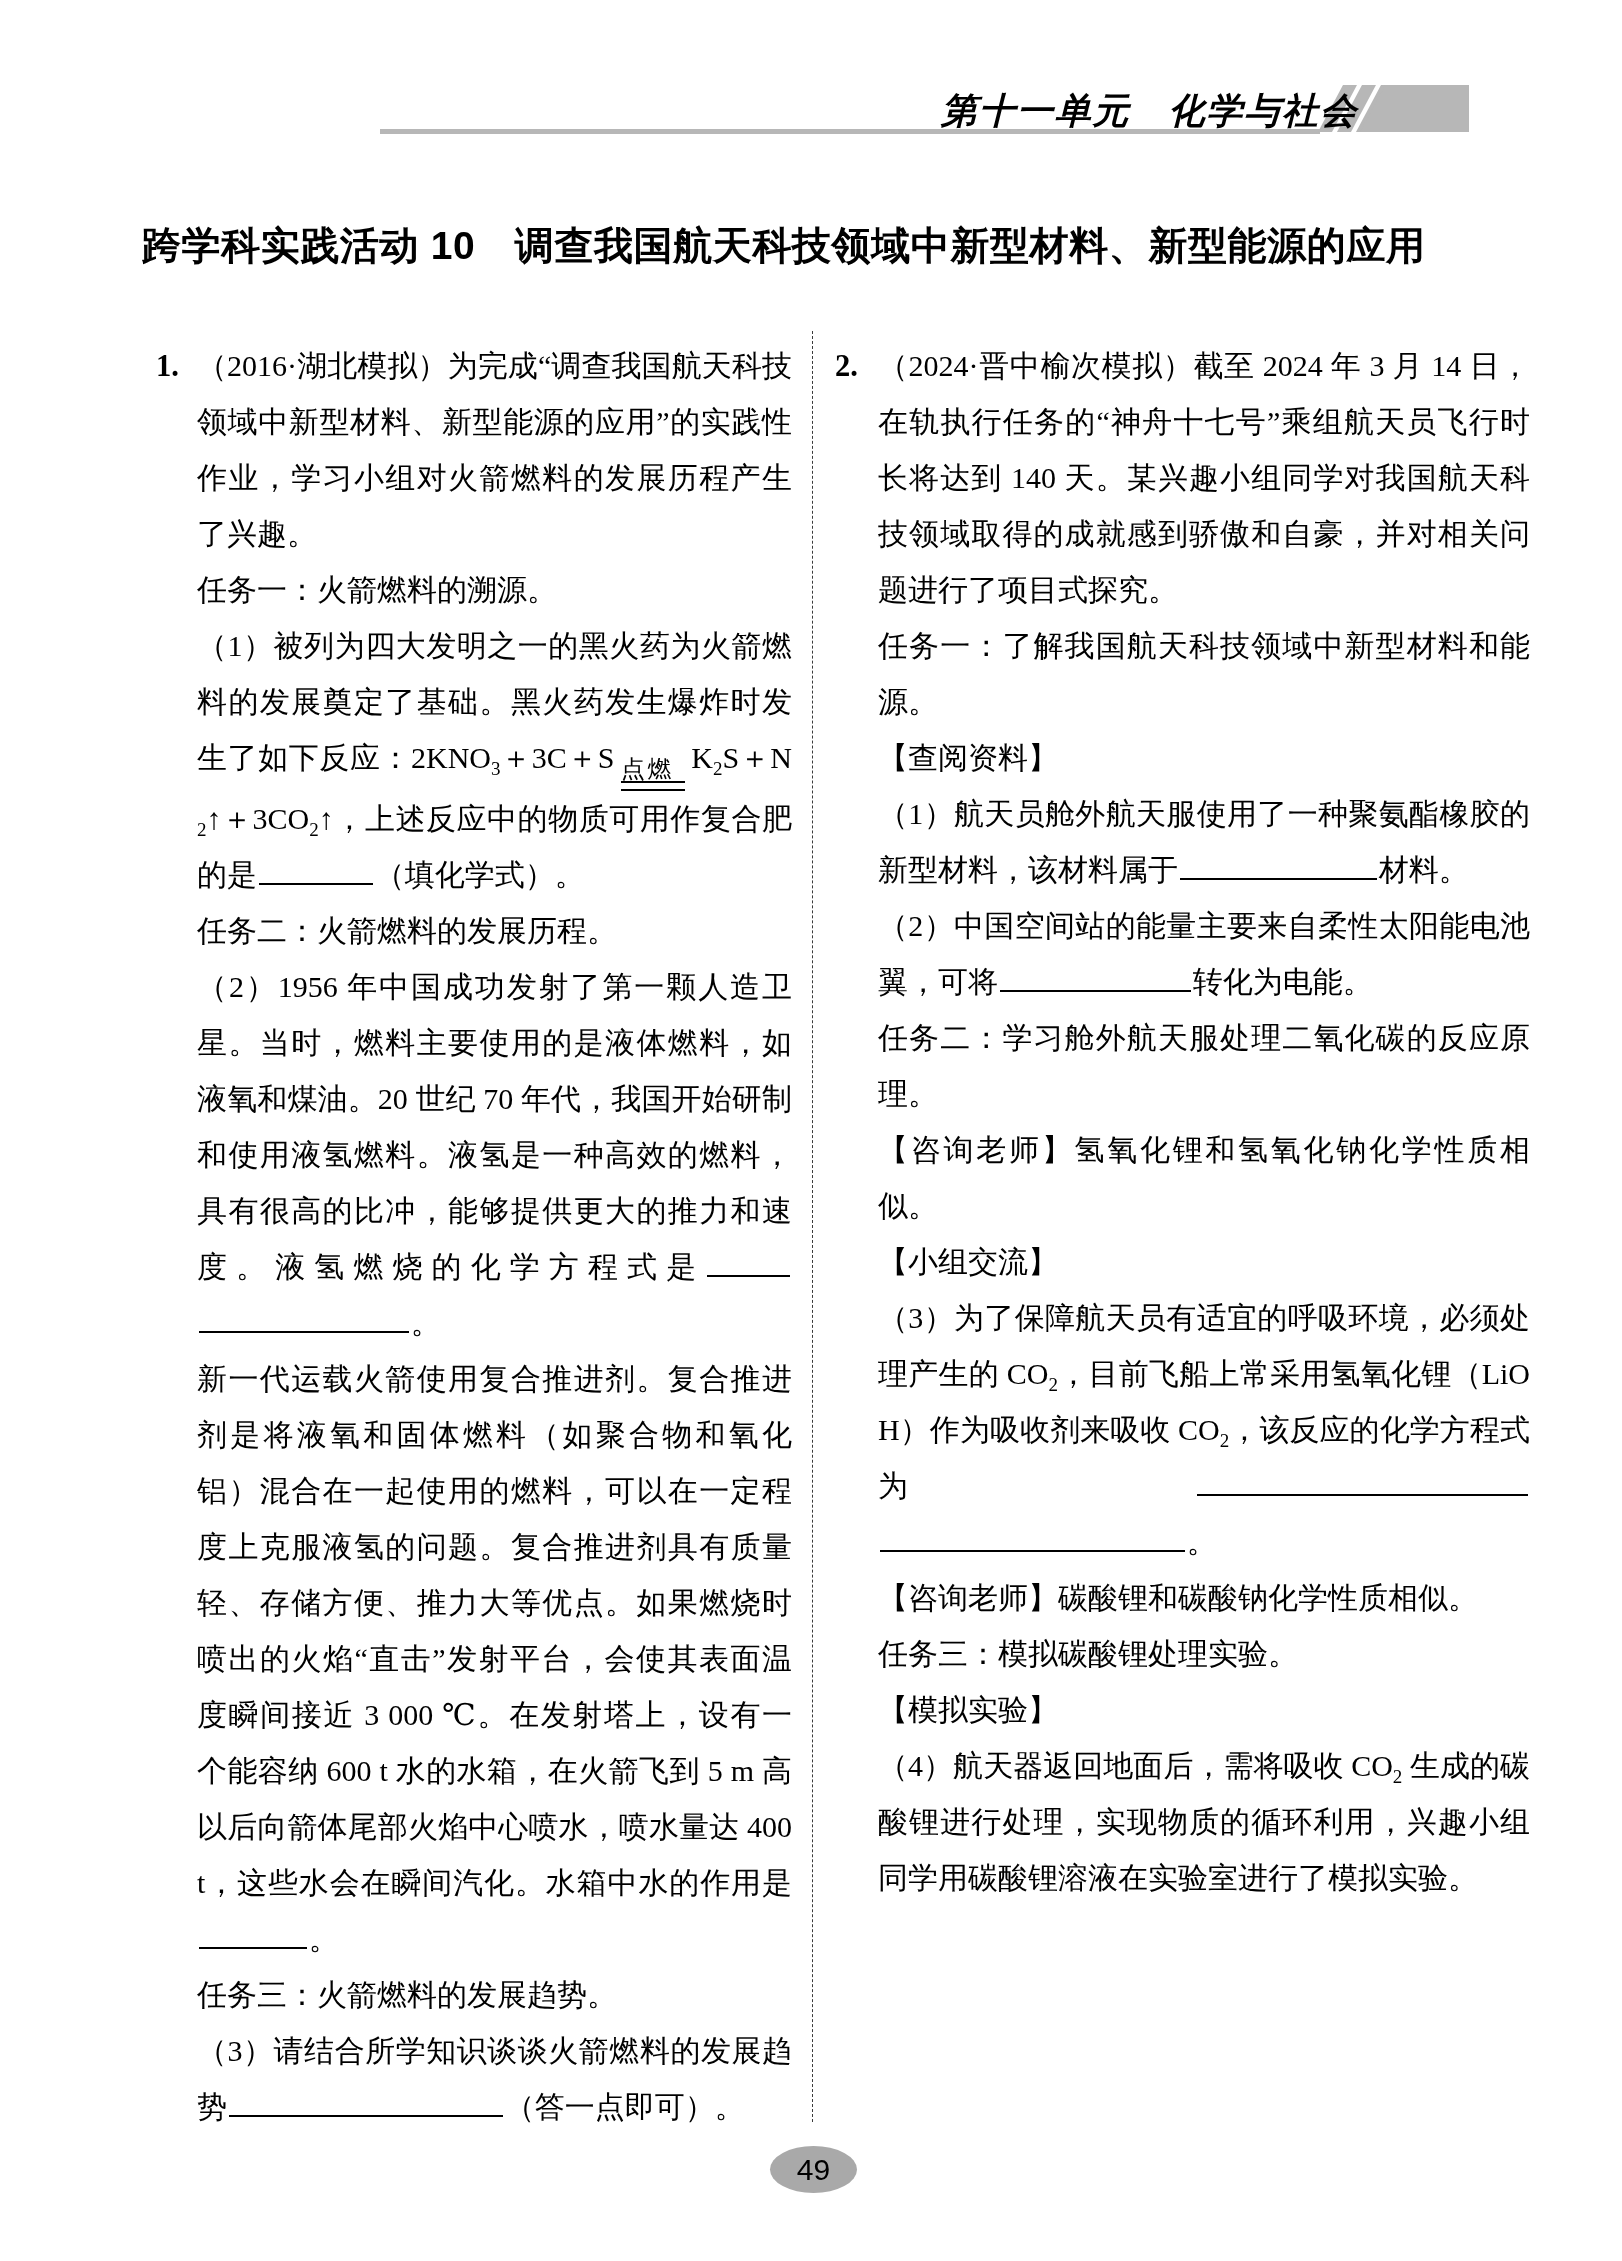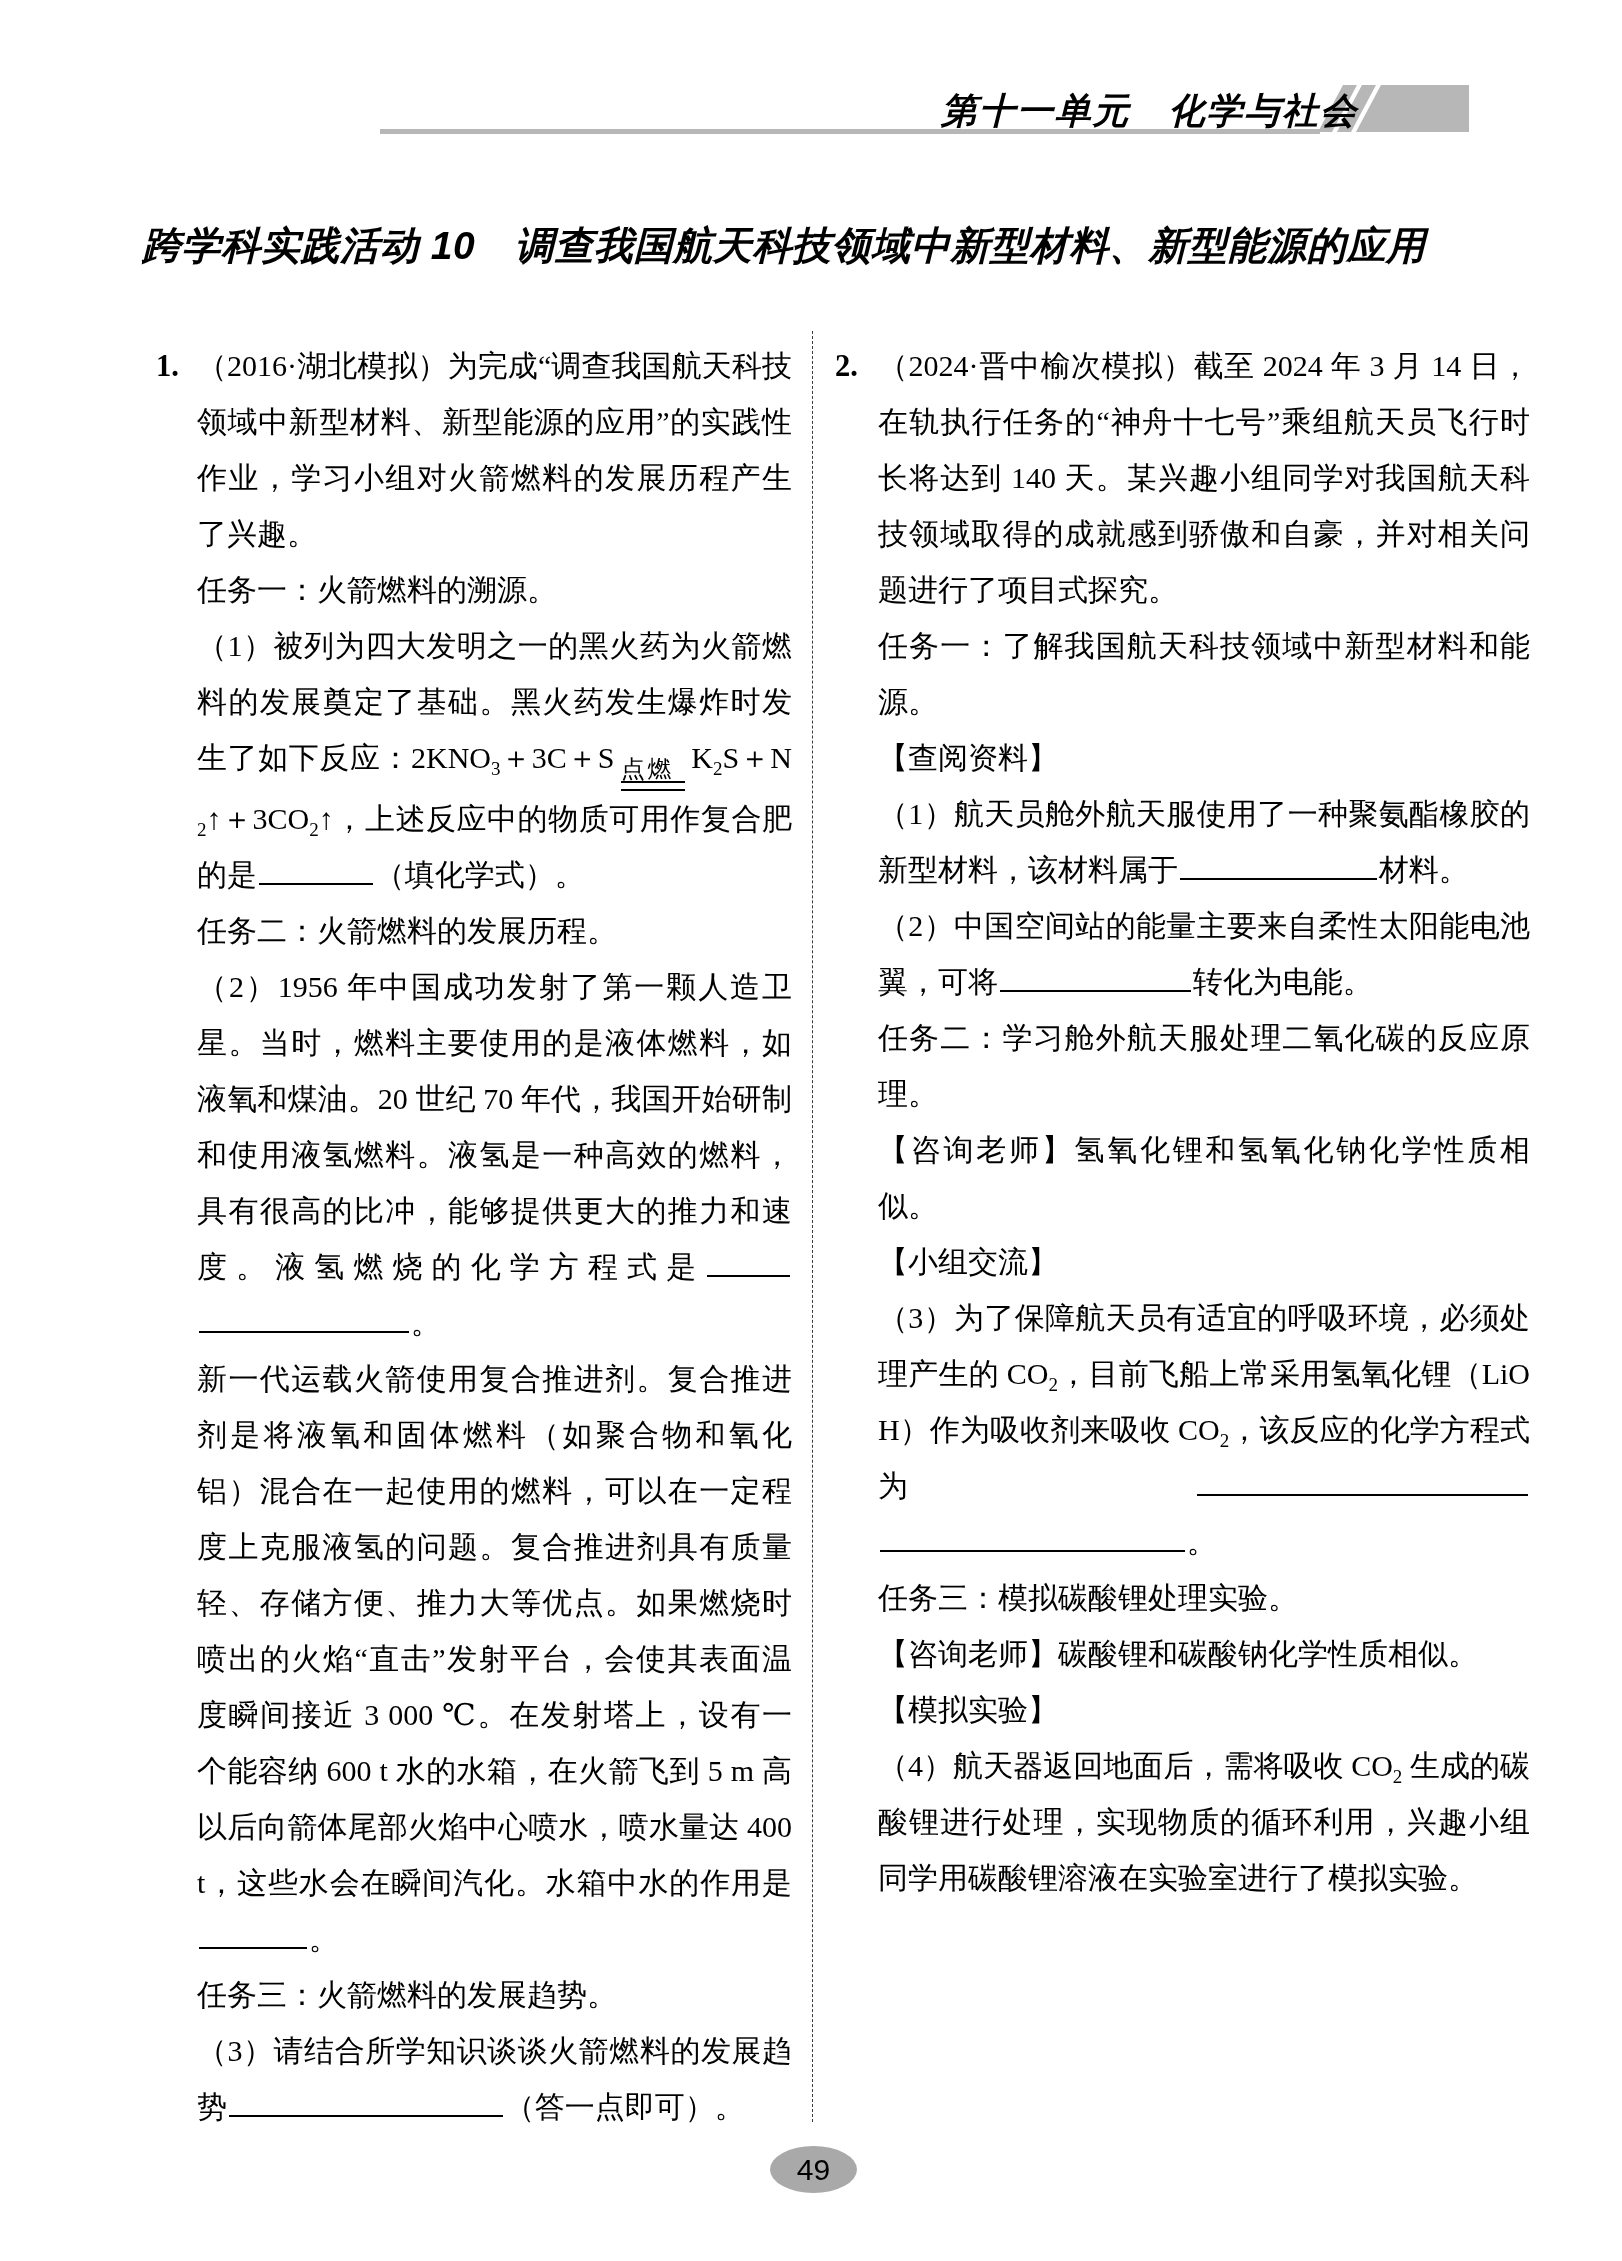--- a/index.html
+++ b/index.html
@@ -20,21 +20,21 @@
             clip-path:polygon(25.4px 0,100% 0,100% 100%,0 100%);}
   .unit-title{
     position:absolute;top:87px;left:941px;width:356px;text-align:center;
     font-size:36px;font-weight:bold;font-style:italic;letter-spacing:1.9px;
     font-family:"Liberation Serif","DejaVu Serif",serif;white-space:nowrap;
   }
   
   .page-title{
     position:absolute;left:142px;top:219px;margin:0;width:1387px;
     font-family:"Liberation Sans","DejaVu Sans",sans-serif;
-    font-size:39px;font-weight:bold;white-space:nowrap;letter-spacing:0.6px;font-style:italic;
+    font-size:39px;font-weight:bold;white-space:nowrap;letter-spacing:0.6px;
   }
   
   .divider{position:absolute;left:812px;top:331px;height:1791px;width:0;border-left:1.9px dashed #3a3a3a;}
   .col{position:absolute;top:338px;}
   .col-left{left:156px;width:636px;}
   .col-right{left:835px;width:695px;}
   .q{position:relative;}
   .col-left  .q{padding-left:41px;}
   .col-right .q{padding-left:43px;}
   .qnum{position:absolute;left:0;top:0;font-weight:bold;font-size:30.5px;line-height:56px;}
@@ -100,22 +100,22 @@
       <div>
           <p class="para">（2024·晋中榆次模拟）截至 2024 年 3 月 14 日，在轨执行任务的“神舟十七号”乘组航天员飞行时长将达到 140 天。某兴趣小组同学对我国航天科技领域取得的成就感到骄傲和自豪，并对相关问题进行了项目式探究。</p>
           <p class="para">任务一：了解我国航天科技领域中新型材料和能源。</p>
           <p class="para">【查阅资料】</p>
           <p class="para">（1）航天员舱外航天服使用了一种聚氨酯橡胶的新型材料，该材料属于<span class="blank" style="width: 197px;"></span>材料。</p>
           <p class="para">（2）中国空间站的能量主要来自柔性太阳能电池翼，可将<span class="blank" style="width: 191px;"></span>转化为电能。</p>
           <p class="para">任务二：学习舱外航天服处理二氧化碳的反应原理。</p>
           <p class="para">【咨询老师】氢氧化锂和氢氧化钠化学性质相似。</p>
           <p class="para">【小组交流】</p>
           <p class="para">（3）为了保障航天员有适宜的呼吸环境，必须处理产生的 CO<sub>2</sub>，目前飞船上常采用氢氧化锂（LiOH）作为吸收剂来吸收 CO<sub>2</sub>，该反应的化学方程式为<span class="blank" style="width: 331px;"></span><span class="blank" style="width: 305px;"></span>。</p>
+          <p class="para">【咨询老师】碳酸锂和碳酸钠化学性质相似。</p>
           <p class="para">任务三：模拟碳酸锂处理实验。</p>
-          <p class="para">【咨询老师】碳酸锂和碳酸钠化学性质相似。</p>
           <p class="para">【模拟实验】</p>
           <p class="para">（4）航天器返回地面后，需将吸收 CO<sub>2</sub> 生成的碳酸锂进行处理，实现物质的循环利用，兴趣小组同学用碳酸锂溶液在实验室进行了模拟实验。</p>
         </div>
     </div>
   </div>
 
   <div class="page-badge">
     <span>49</span>
   </div>
 

